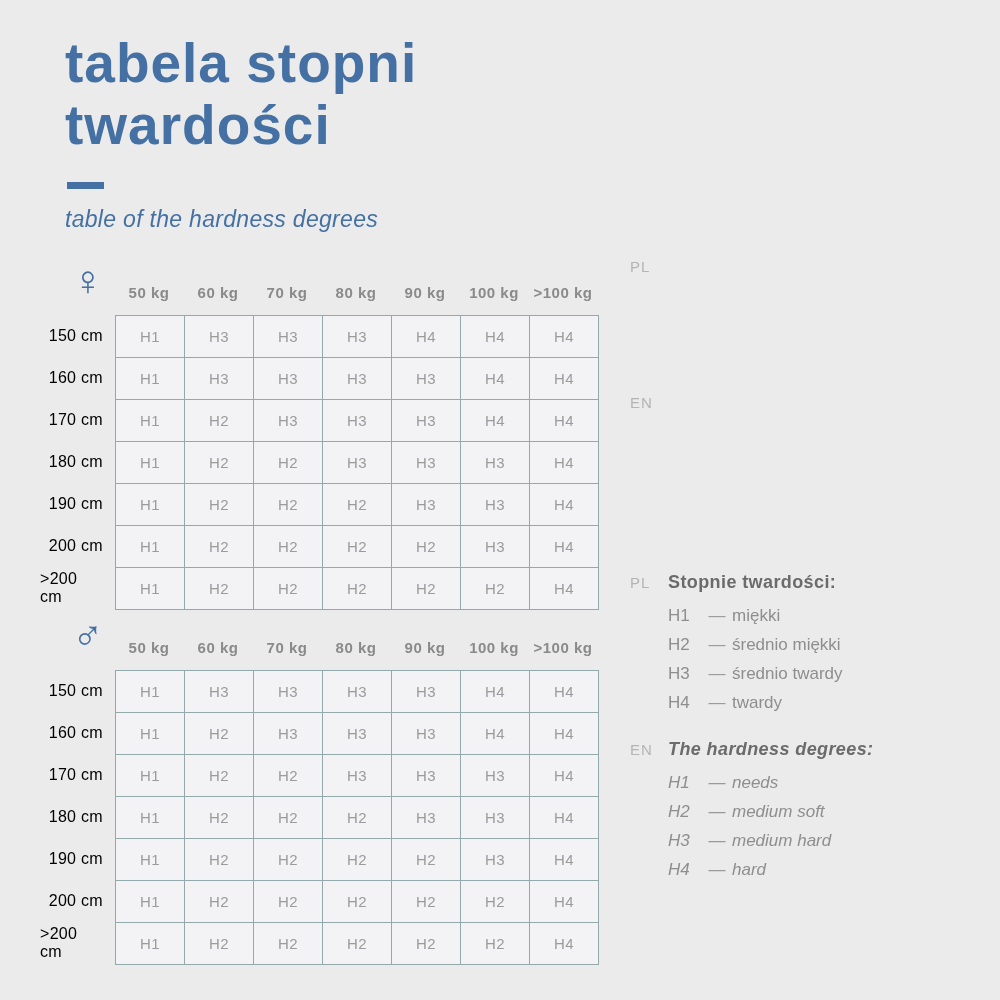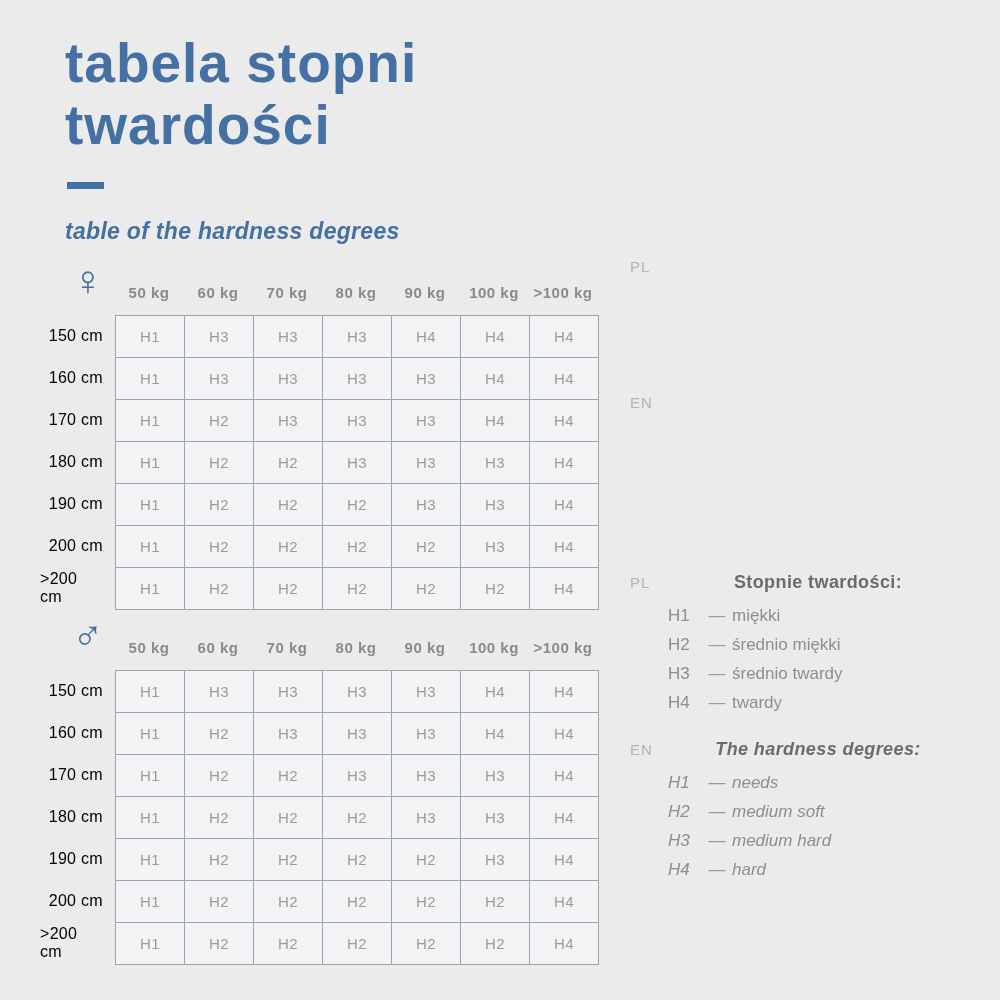--- a/index.html
+++ b/index.html
@@ -17,22 +17,22 @@
     position:absolute; left:65px; top:33px;
     color:#4470a4; font-size:55px; font-weight:700;
     line-height:1.12; letter-spacing:1px;
   }
   .title span { display:block; }
   .title-dash {
     position:absolute; left:67px; top:182px;
     width:37px; height:7px; background:#4470a4;
   }
   .subtitle {
-    position:absolute; left:65px; top:218px;
-    color:#4470a4; font-size:23px; font-weight:700; font-style:italic;
+    position:absolute; left:65px; top:206px;
+    color:#4470a4; font-size:23px; font-weight:400; font-style:italic;
     letter-spacing:0.3px;
     text-align:right;
   }
 
   
   .htable { position:absolute; left:40px; width:570px; }
   .htable.female { top:268px; }
   .htable.male   { top:623px; }
   .gender {
     position:absolute; left:32px; top:-8px;
@@ -77,21 +77,21 @@
     font-size:15px; color:#b4b4b4; letter-spacing:1px; padding-top:2px;
   }
   .desc-text {
     font-size:17.5px; line-height:1.36; color:#8e8e8e; width:300px;
     letter-spacing:0.2px;
   }
   .italic { font-style:italic; }
   .legend-body { width:300px; }
   .legend-title {
     font-size:18px; font-weight:700; color:#6b6b6b; letter-spacing:0.4px;
-    margin-bottom:13px; display:block;text-align:center;
+    margin-bottom:13px; display:block;
   }
   .legend-list { list-style:none; }
   .legend-item {
     display:flex; align-items:baseline; height:29px;
     font-size:17px; color:#8e8e8e;
   }
   .legend-item .code { width:34px; flex:none; }
   .legend-item .dash { width:30px; flex:none; text-align:center; color:#9a9a9a; }
 </style>
 </head>

